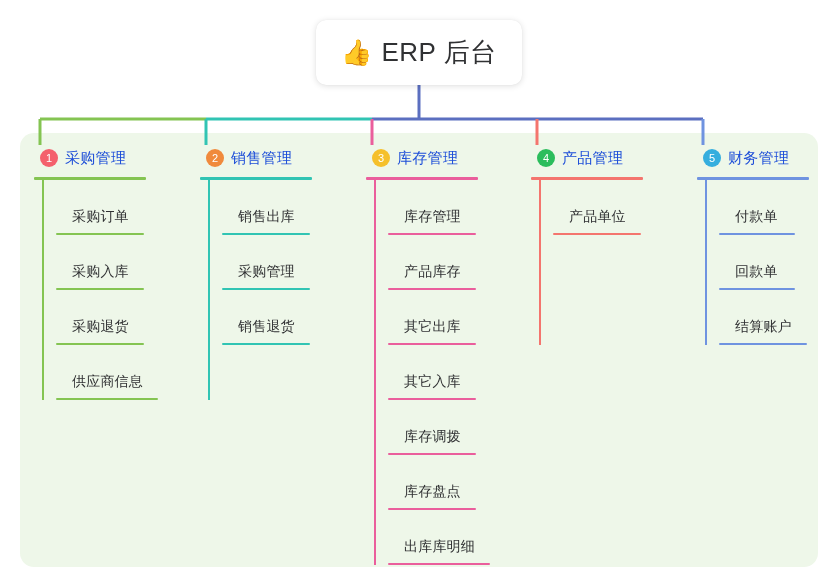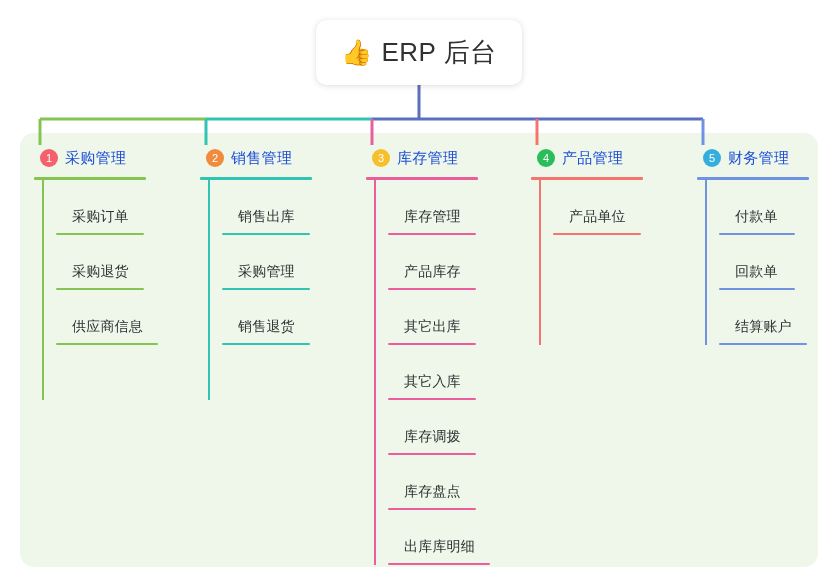--- a/index.html
+++ b/index.html
@@ -177,20 +177,24 @@
           <span class="branch-title">采购管理</span>
         </div>
         <div class="head-rule" style="width: 112px; background: rgb(132, 196, 82);"></div>
         <div class="items">
           <div class="spine" style="background: rgb(132, 196, 82); height: 220px;"></div>
           <div class="item">
             <span class="item-label">采购订单</span>
             <div class="item-rule" style="width: 88px; background: rgb(132, 196, 82);"></div>
           </div>
           <div class="item">
+            <span class="item-label">采购入库</span>
+            <div class="item-rule" style="width: 88px; background: rgb(132, 196, 82);"></div>
+          </div>
+          <div class="item">
             <span class="item-label">采购退货</span>
             <div class="item-rule" style="width: 88px; background: rgb(132, 196, 82);"></div>
           </div>
           <div class="item">
             <span class="item-label">供应商信息</span>
             <div class="item-rule" style="width: 102px; background: rgb(132, 196, 82);"></div>
           </div>
         </div>
       </div>
       <div class="branch" style="left: 200px;">

